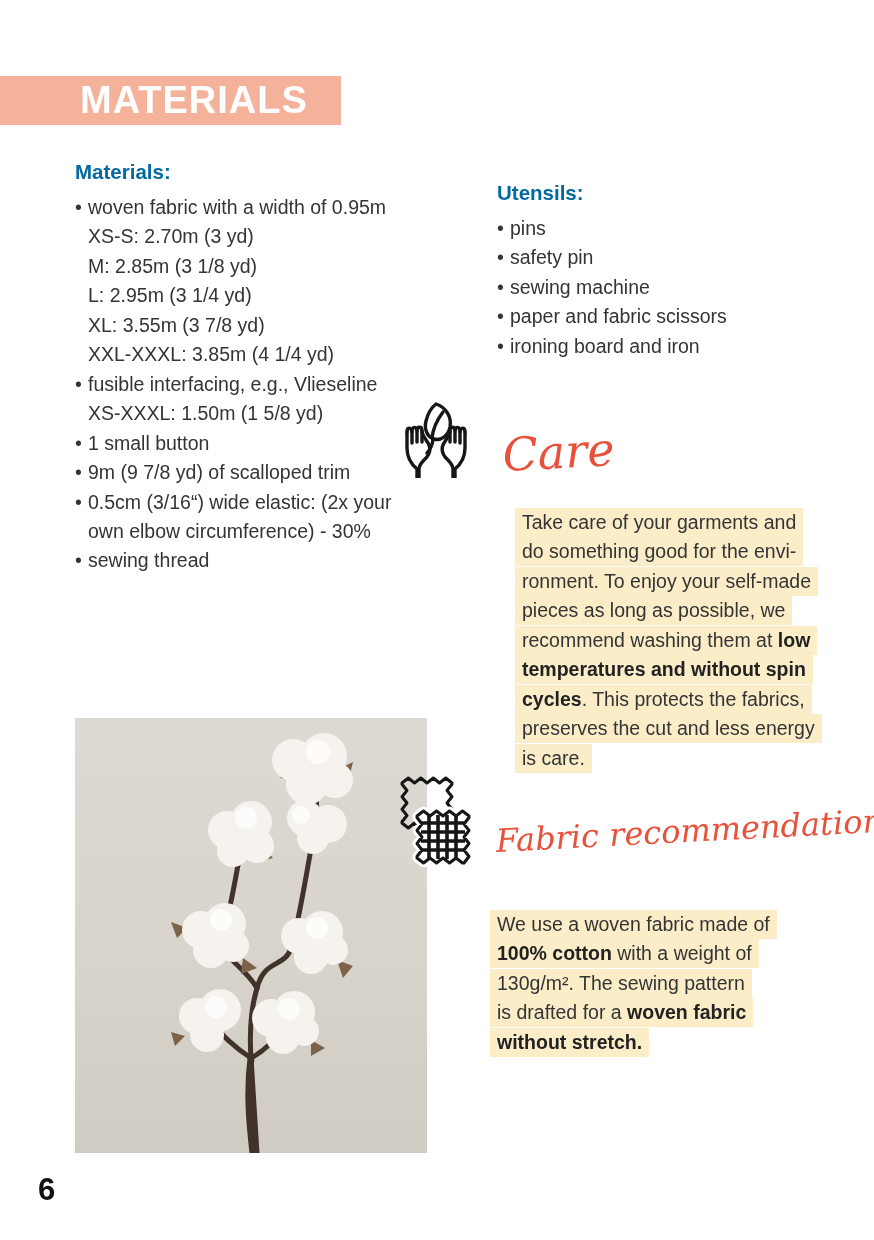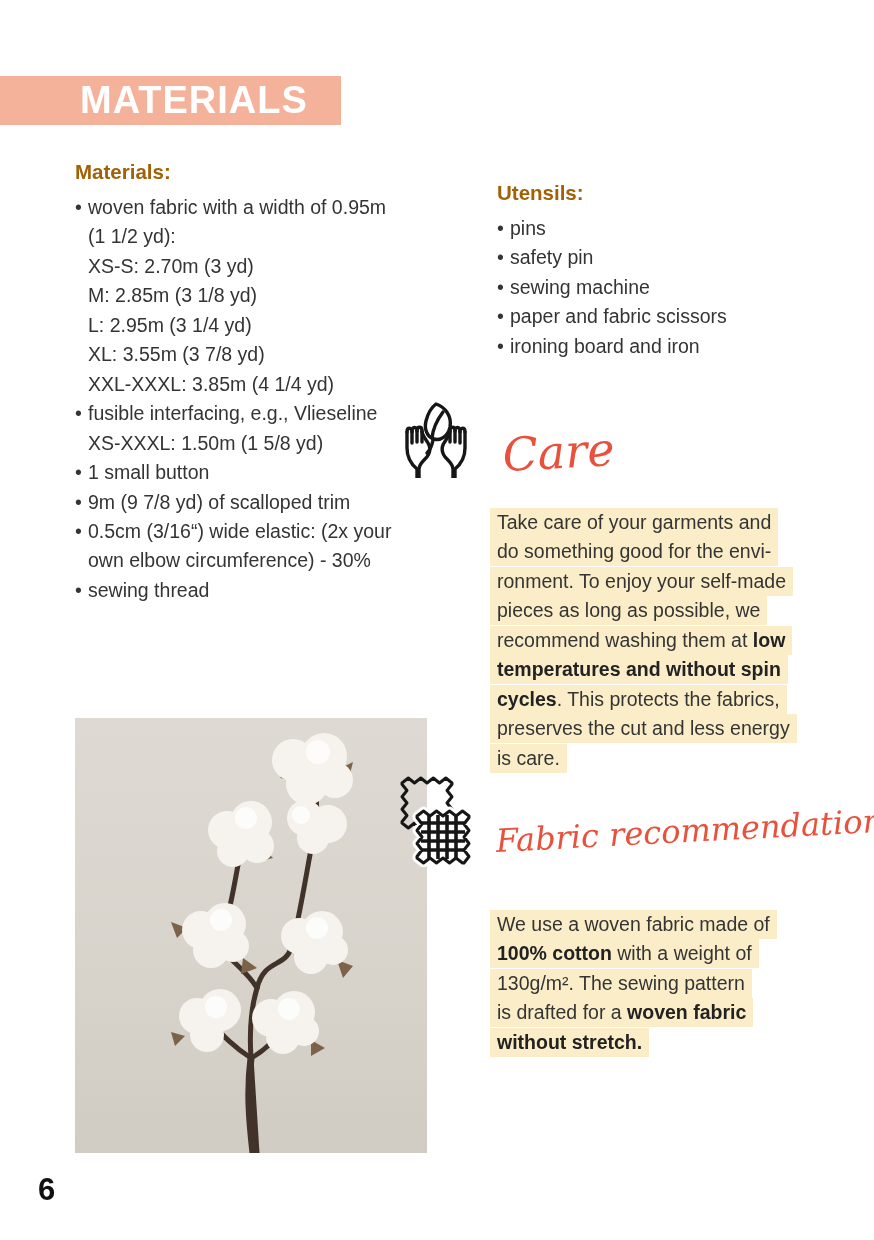--- a/index.html
+++ b/index.html
@@ -11,41 +11,41 @@
   .abs{position:absolute;}
 
   
   .band{left:0;top:76px;width:341px;height:49px;background:#F5B29A;}
   .band-title{
     left:80px;top:76px;height:49px;line-height:49px;
     font-size:38px;font-weight:700;letter-spacing:1px;color:#ffffff;
   }
 
   
-  .col-h{font-size:20.5px;font-weight:700;color:#a16207;margin-bottom:9px;}
+  .col-h{font-size:20.5px;font-weight:700;color:#0369a1;margin-bottom:9px;}
   .line{position:relative;line-height:29.45px;font-size:19.5px;color:#343434;padding-left:13px;}
   .line .dot{position:absolute;left:0;top:0;}
 
   .left-col{left:75px;top:160px;width:360px;}
   .right-col{left:497px;top:148px;width:350px;margin-top:33px;}
 
   
   .script{
     font-family:"DejaVu Serif","Liberation Serif",serif;font-style:italic;
     color:#E8513C;transform:rotate(-3deg);transform-origin:left bottom;white-space:nowrap;
   }
   .care-h{left:504px;top:428px;font-size:46px;}
   .fabric-h{left:497px;top:822px;font-size:32px;}
 
   
   .para{width:340px;}
   .pl{height:29.45px;font-size:19.5px;white-space:nowrap;}
   .pl .hl{background:#FAEDC8;padding:3px 7px 4px 7px;color:#343434;}
   .pl b{font-weight:700;color:#222;}
-  .care-p{left:490px;top:511px;}
+  .care-p{left:515px;top:511px;}
   .fabric-p{left:490px;top:913px;}
 
   
   .icon-care{left:399px;top:400px;width:74px;height:78px;}
   .icon-fabric{left:399px;top:775px;width:74px;height:92px;z-index:3;}
   .icon-care svg,.icon-fabric svg{display:block;width:100%;height:100%;}
 
   
   .photo{
     left:75px;top:718px;width:352px;height:435px;z-index:1;
@@ -58,21 +58,20 @@
 </style>
 </head>
 <body>
 
 <div class="abs band"></div>
 <div class="abs band-title">MATERIALS</div>
 
 <div class="abs left-col">
   <div class="col-h">Materials:</div>
   <div class="line b"><span class="dot">•</span><span>woven fabric with a width of 0.95m</span></div>
-  <div class="line c"><span>(1 1/2 yd):</span></div>
   <div class="line c"><span>XS-S: 2.70m (3 yd)</span></div>
   <div class="line c"><span>M: 2.85m (3 1/8 yd)</span></div>
   <div class="line c"><span>L: 2.95m (3 1/4 yd)</span></div>
   <div class="line c"><span>XL: 3.55m (3 7/8 yd)</span></div>
   <div class="line c"><span>XXL-XXXL: 3.85m (4 1/4 yd)</span></div>
   <div class="line b"><span class="dot">•</span><span>fusible interfacing, e.g., Vlieseline</span></div>
   <div class="line c"><span>XS-XXXL: 1.50m (1 5/8 yd)</span></div>
   <div class="line b"><span class="dot">•</span><span>1 small button</span></div>
   <div class="line b"><span class="dot">•</span><span>9m (9 7/8 yd) of scalloped trim</span></div>
   <div class="line b"><span class="dot">•</span><span>0.5cm (3/16“) wide elastic: (2x your</span></div>

